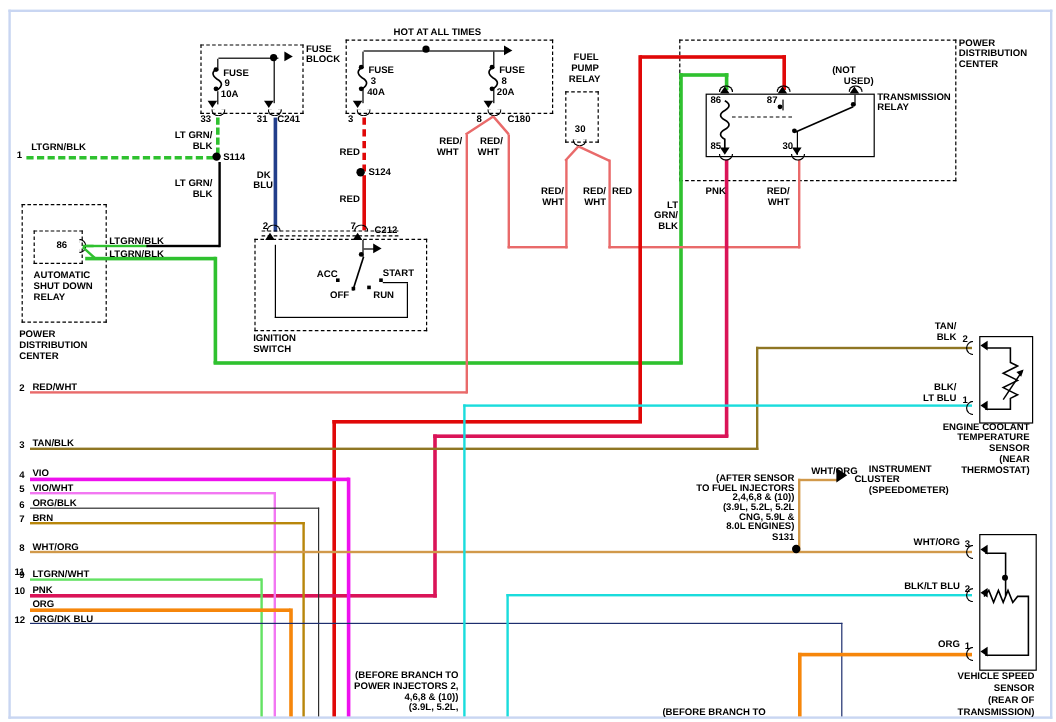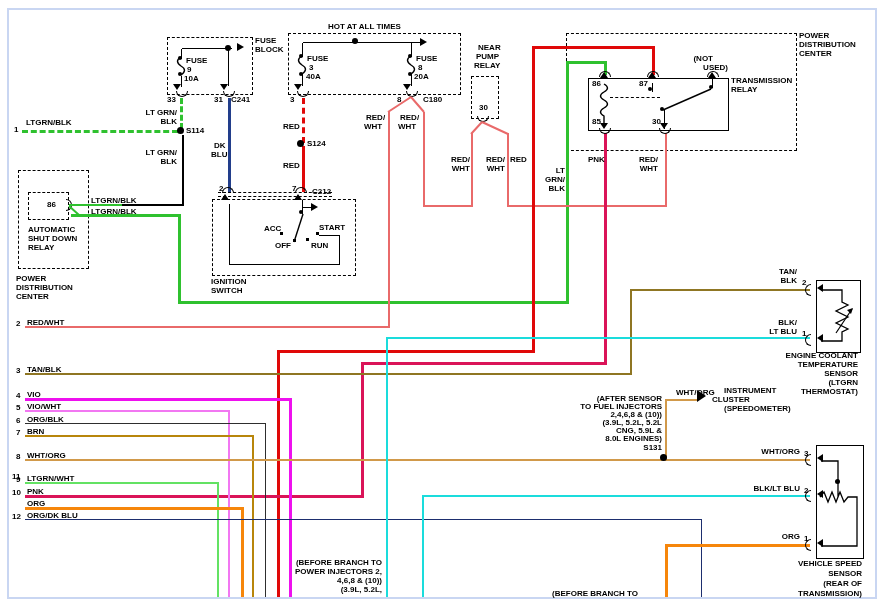--- a/index.html
+++ b/index.html
@@ -236,21 +236,21 @@
   <div class="t" style="left:307px;top:139px">S124</div>
   <div class="t" style="left:283px;top:161px">RED</div>
   <div class="t" style="left:366px;top:113px">RED/</div>
   <div class="t" style="left:364px;top:122px">WHT</div>
   <div class="t" style="left:400px;top:113px">RED/</div>
   <div class="t" style="left:398px;top:122px">WHT</div>
 
   <div class="t" style="left:14px;top:125px">1</div>
   <div class="t" style="left:26px;top:118px">LTGRN/BLK</div>
 
-  <div class="t" style="left:478px;top:43px">NEAR</div>
+  <div class="t" style="left:478px;top:43px">FUEL</div>
   <div class="t" style="left:476px;top:52px">PUMP</div>
   <div class="t" style="left:474px;top:61px">RELAY</div>
   <div class="t" style="left:479px;top:103px">30</div>
 
   <div class="t tr" style="right:410px;top:155px">RED/</div>
   <div class="t tr" style="right:410px;top:164px">WHT</div>
   <div class="t tr" style="right:375px;top:155px">RED/</div>
   <div class="t tr" style="right:375px;top:164px">WHT</div>
   <div class="t" style="left:510px;top:155px">RED</div>
   <div class="t tr" style="right:315px;top:166px">LT</div>
@@ -317,21 +317,21 @@
 
   <div class="t tr" style="right:83px;top:267px">TAN/</div>
   <div class="t tr" style="right:83px;top:276px">BLK</div>
   <div class="t" style="left:802px;top:278px">2</div>
   <div class="t tr" style="right:83px;top:318px">BLK/</div>
   <div class="t tr" style="right:83px;top:327px">LT BLU</div>
   <div class="t" style="left:802px;top:329px">1</div>
   <div class="t tr" style="right:22px;top:351px">ENGINE COOLANT</div>
   <div class="t tr" style="right:22px;top:360px">TEMPERATURE</div>
   <div class="t tr" style="right:22px;top:369px">SENSOR</div>
-  <div class="t tr" style="right:22px;top:378px">(LTGRN</div>
+  <div class="t tr" style="right:22px;top:378px">(NEAR</div>
   <div class="t tr" style="right:22px;top:387px">THERMOSTAT)</div>
 
   <div class="t" style="left:676px;top:388px">WHT/ORG</div>
   <div class="t" style="left:724px;top:386px">INSTRUMENT</div>
   <div class="t" style="left:712px;top:395px">CLUSTER</div>
   <div class="t" style="left:724px;top:404px">(SPEEDOMETER)</div>
 
   <div class="t tr" style="right:218px;top:394px">(AFTER SENSOR</div>
   <div class="t tr" style="right:218px;top:402px">TO FUEL INJECTORS</div>
   <div class="t tr" style="right:218px;top:410px">2,4,6,8 &amp; (10))</div>

